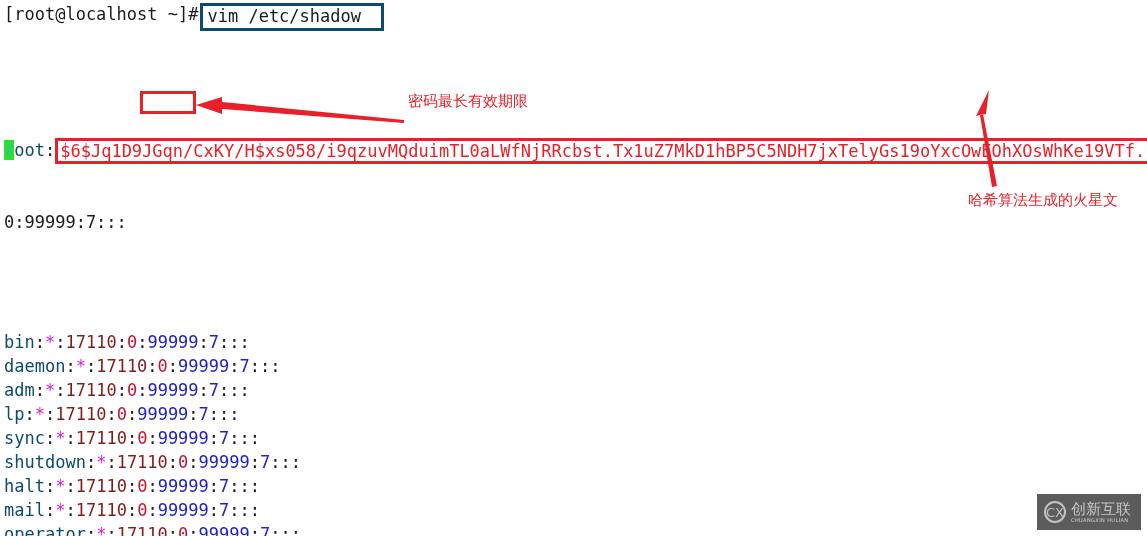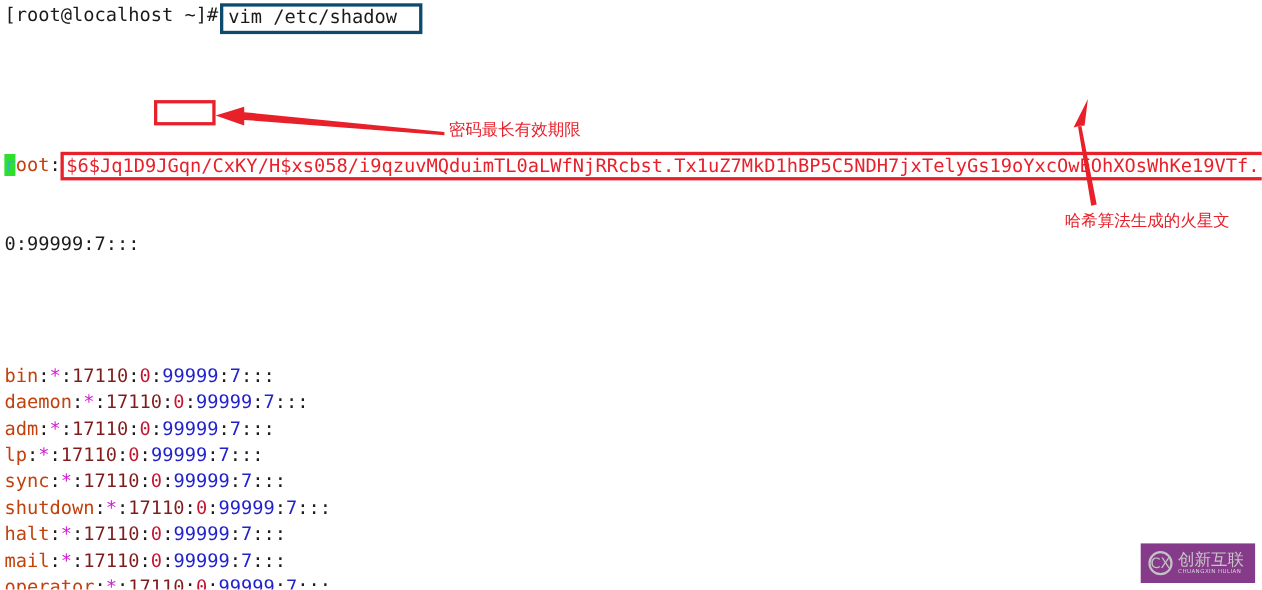--- a/index.html
+++ b/index.html
@@ -38,21 +38,21 @@
   #file-body {
     position: absolute;
     left: 4px;
     top: 42px;
     font-size: 17px;
     line-height: 24px;
     white-space: pre;
   }
   .line { height: 24px; white-space: pre; }
 
-  .user   { color: #c2410c; }
+  .user   { color: #0c4a6e; }
   .sep    { color: #1c1c1c; }
   .star   { color: #d21fd2; }
   .date   { color: #7f1d1d; }
   .zero   { color: #c31431; }
   .max    { color: #2222cc; text-align: right; }
   .warn   { color: #2222cc; }
 
   .cursor-cell {
     background: #2ee02e;
     color: #2fb8b8;
@@ -70,21 +70,21 @@
 
   
   .annot {
     position: absolute;
     color: #e8202a;
     font-family: "DejaVu Sans", "Liberation Sans", sans-serif;
     font-size: 15px;
     line-height: 21px;
     white-space: pre-line;
   }
-  #annot-maxdays { left: 408px; top: 108px; }
+  #annot-maxdays { left: 408px; top: 91px; }
   #annot-hash    { left: 938px; top: 190px; width: 180px; text-align: right; }
 
   
   #maxdays-box {
     position: absolute;
     left: 140px;
     top: 91px;
     width: 56px;
     height: 23px;
     border: 3px solid #e8202a;
@@ -96,21 +96,21 @@
   #arrow-maxdays { left: 196px; top: 96px; }
   #arrow-hash    { left: 955px; top: 90px; }
 
   
   #watermark {
     position: absolute;
     right: 6px;
     bottom: 6px;
     width: 104px;
     height: 36px;
-    background: #701a75;
+    background: #404040;
     display: flex;
     align-items: center;
     gap: 5px;
     padding-left: 7px;
     box-sizing: border-box;
     opacity: .85;
   }
   #watermark .wm-mark {
     width: 22px; height: 22px;
     border: 2px solid #b9b9b9;

